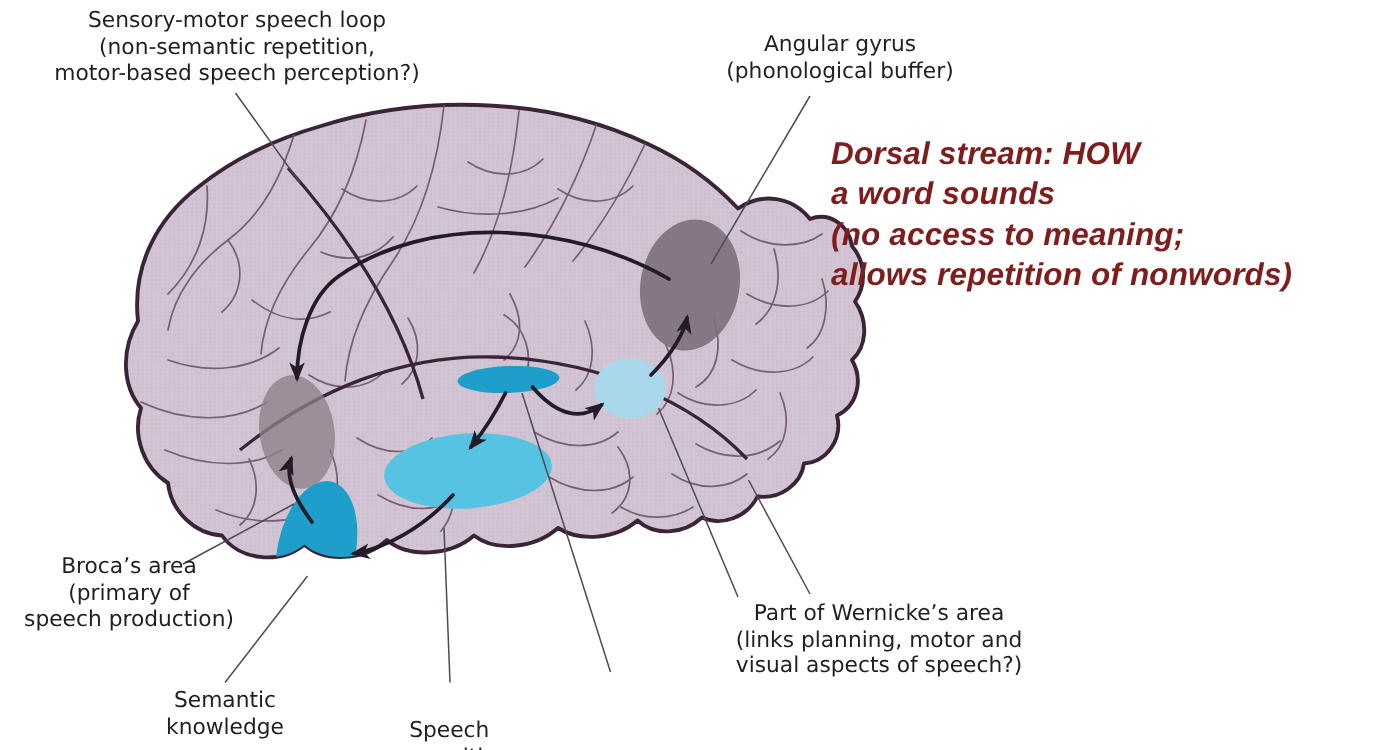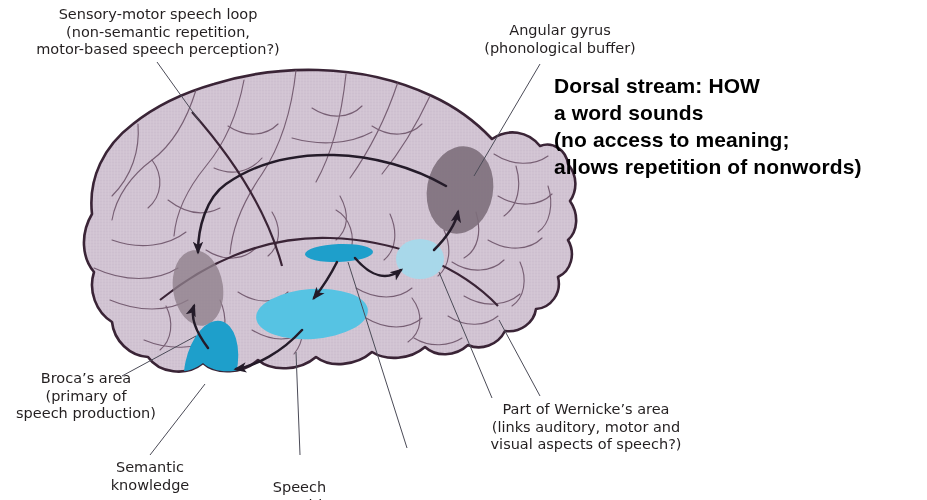--- a/index.html
+++ b/index.html
@@ -187,22 +187,22 @@
 <span>speech production)</span></div>
 
   <div class="label center" style="left:80px; top:459px; width:140px;"><span>Semantic</span>
 <span>knowledge</span></div>
 
   <div class="label center" style="left:232px; top:479px; width:135px;"><span>Speech</span>
 <span>recognition</span></div>
 
 
   <div class="label center" style="left:466px; top:401px; width:240px;"><span>Part of Wernicke’s area</span>
-<span>(links auditory, motor and</span>
+<span>(links planning, motor and</span>
 <span>visual aspects of speech?)</span></div>
 
-  <div class="stream left" style="left:554px; top:73px; color:#000000;"><span>Dorsal stream: HOW</span>
+  <div class="stream left" style="left:554px; top:90px; color:#7f1d1d;font-style:italic;"><span>Dorsal stream: HOW</span>
 <span>a word sounds</span>
 <span>(no access to meaning;</span>
 <span>allows repetition of nonwords)</span></div>
 
 
 </div>
 
 </body></html>

